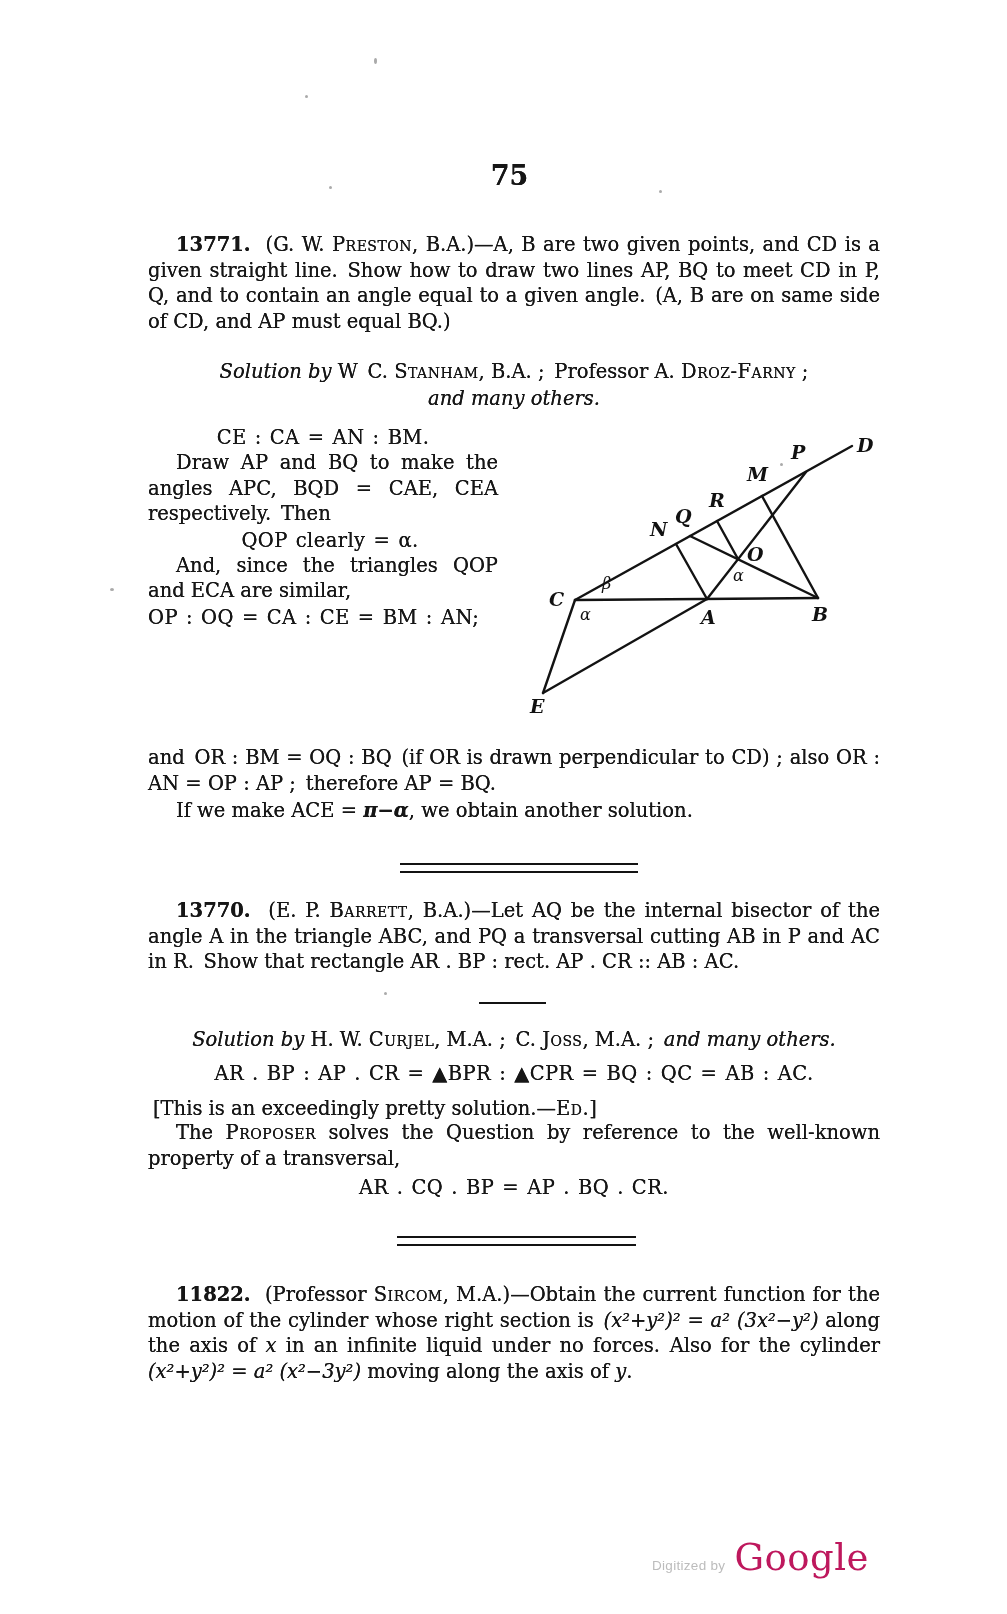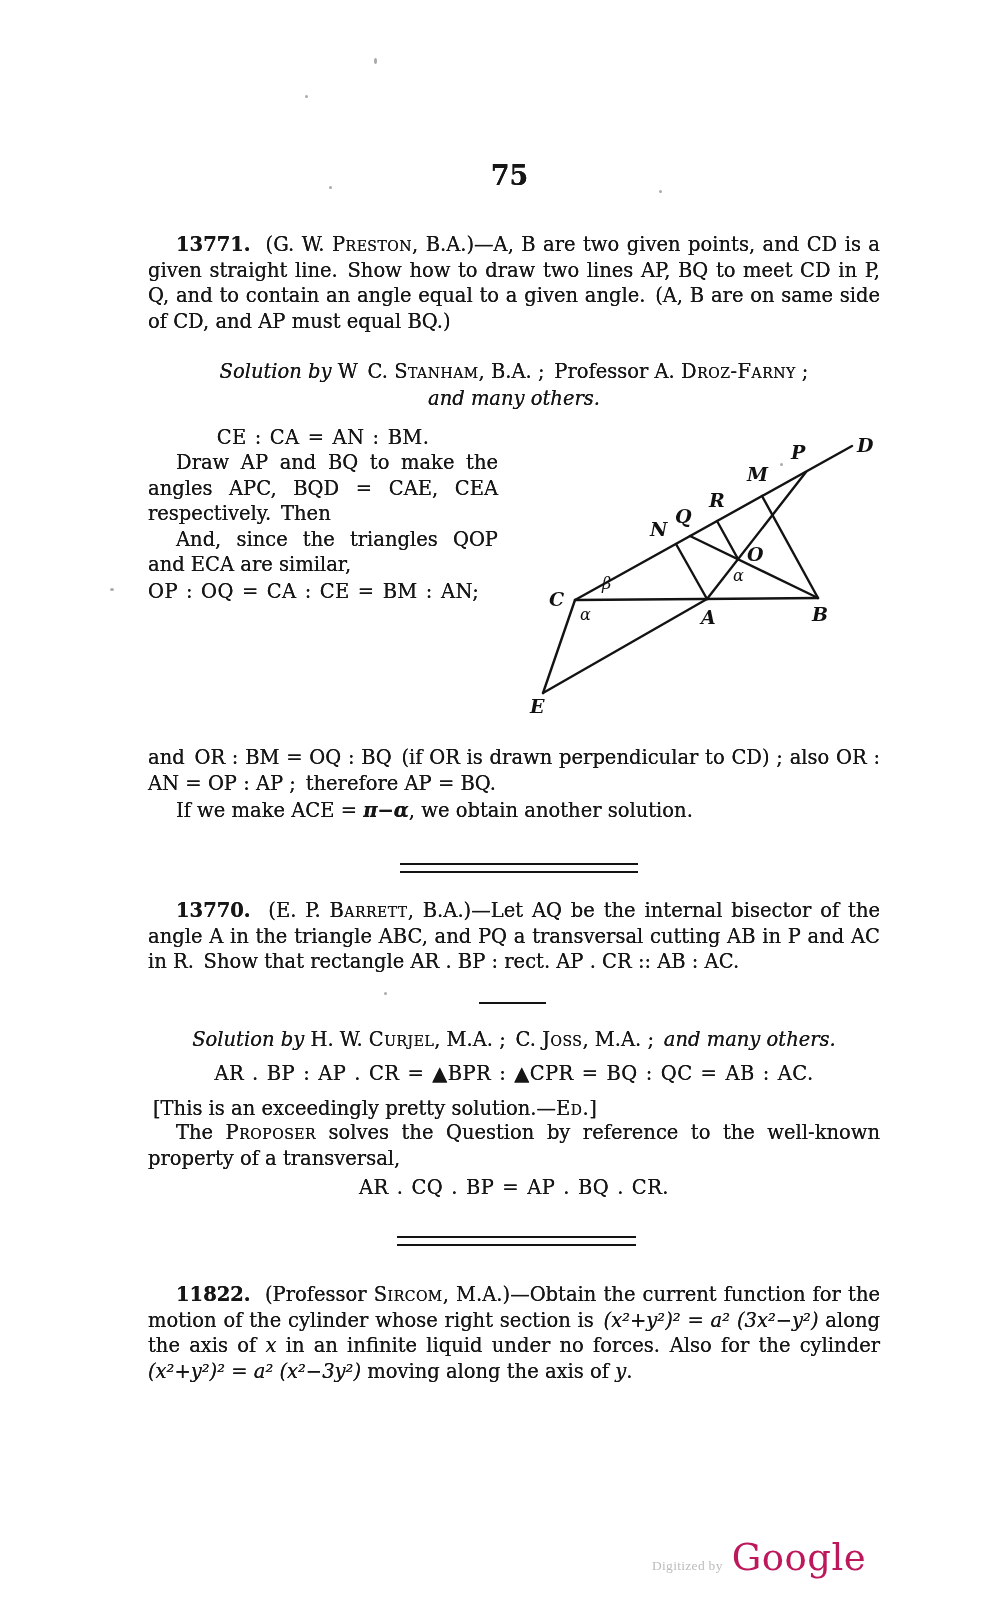--- a/index.html
+++ b/index.html
@@ -31,38 +31,39 @@
   .s-i{font-style:italic;}
   .s-bi{font-weight:bold;font-style:italic;}
   .s-sc{font-variant:small-caps;letter-spacing:.5px;}
   .rule-double{border-top:2.6px solid #131313;border-bottom:2.6px solid #131313;height:5.5px;}
   .rule-single{border-top:2.6px solid #131313;height:0;}
   .fig-line{stroke:#131313;stroke-width:2.4;stroke-linecap:round;fill:none;}
   .fig-letter{font-family:"DejaVu Serif",serif;font-style:italic;font-weight:bold;font-size:19px;fill:#111;}
   .fig-greek{font-family:"DejaVu Serif",serif;font-style:italic;font-size:16px;fill:#111;}
   .speck{position:absolute;background:#8d8d8d;border-radius:50%;width:3px;height:3px;opacity:.75;}
   .google-row{position:absolute;left:652px;top:1536px;display:flex;align-items:baseline;gap:9px;}
-  .dig{font-family:Liberation Serif, serif;font-size:13.5px;color:#bcbcbc;letter-spacing:.3px;}
+  .dig{font-family:Liberation Sans, sans-serif;font-size:13.5px;color:#bcbcbc;letter-spacing:.3px;}
   .goog{font-family:"DejaVu Serif",serif;font-size:37px;color:#be185d;letter-spacing:.5px;}
 </style>
 </head>
 <body>
 
 <div class="abs pageno" style="top:160px;left:0;padding-left:6px;">75</div>
 
 <div class="abs para indent" style="left:148px;top:232px;width:732px;"><span class="s-b">13771.</span><span class="s-n">&nbsp; (G. W. </span><span class="s-sc">Preston</span><span class="s-n">, B.A.)—A, B are two given points, and CD is a given straight line. Show how to draw two lines AP, BQ to meet CD in P, Q, and to contain an angle equal to a given angle. (A, B are on same side of CD, and AP must equal BQ.)</span></div>
 
 <div class="abs heading" style="left:148px;top:358px;width:732px;">
   <div><span class="s-i">Solution by </span><span class="s-n">W C. </span><span class="s-sc">Stanham</span><span class="s-n">, B.A. ; Professor A. </span><span class="s-sc">Droz-Farny</span><span class="s-n"> ;</span></div>
   <div><span class="s-i">and many others.</span></div>
 </div>
 
 <div class="abs" style="left:148px;top:424px;width:350px;">
   <div class="eq center" style="margin:2px 0 1px 0;">CE : CA = AN : BM.</div>
   <div class="para indent">Draw AP and BQ to make the angles APC, BQD = CAE, CEA respectively. Then</div>
+  <div class="eq center" style="margin:2px 0 1px 14px;">QOP clearly = α.</div>
   <div class="para indent">And, since the triangles QOP and ECA are similar,</div>
   <div class="eq" style="margin-top:2px;">OP : OQ = CA : CE = BM : AN;</div>
 </div>
 
 <svg id="figure-svg" class="abs" style="left:505px;top:420px;" width="400" height="310" viewBox="505 420 400 310">
     <line x1="575" y1="600" x2="852" y2="446" class="fig-line"></line>
     <line x1="575" y1="600" x2="818" y2="598" class="fig-line"></line>
     <line x1="575" y1="600" x2="543" y2="693" class="fig-line"></line>
     <line x1="543" y1="693" x2="707" y2="599" class="fig-line"></line>
     <line x1="707" y1="599" x2="676" y2="544" class="fig-line"></line>

